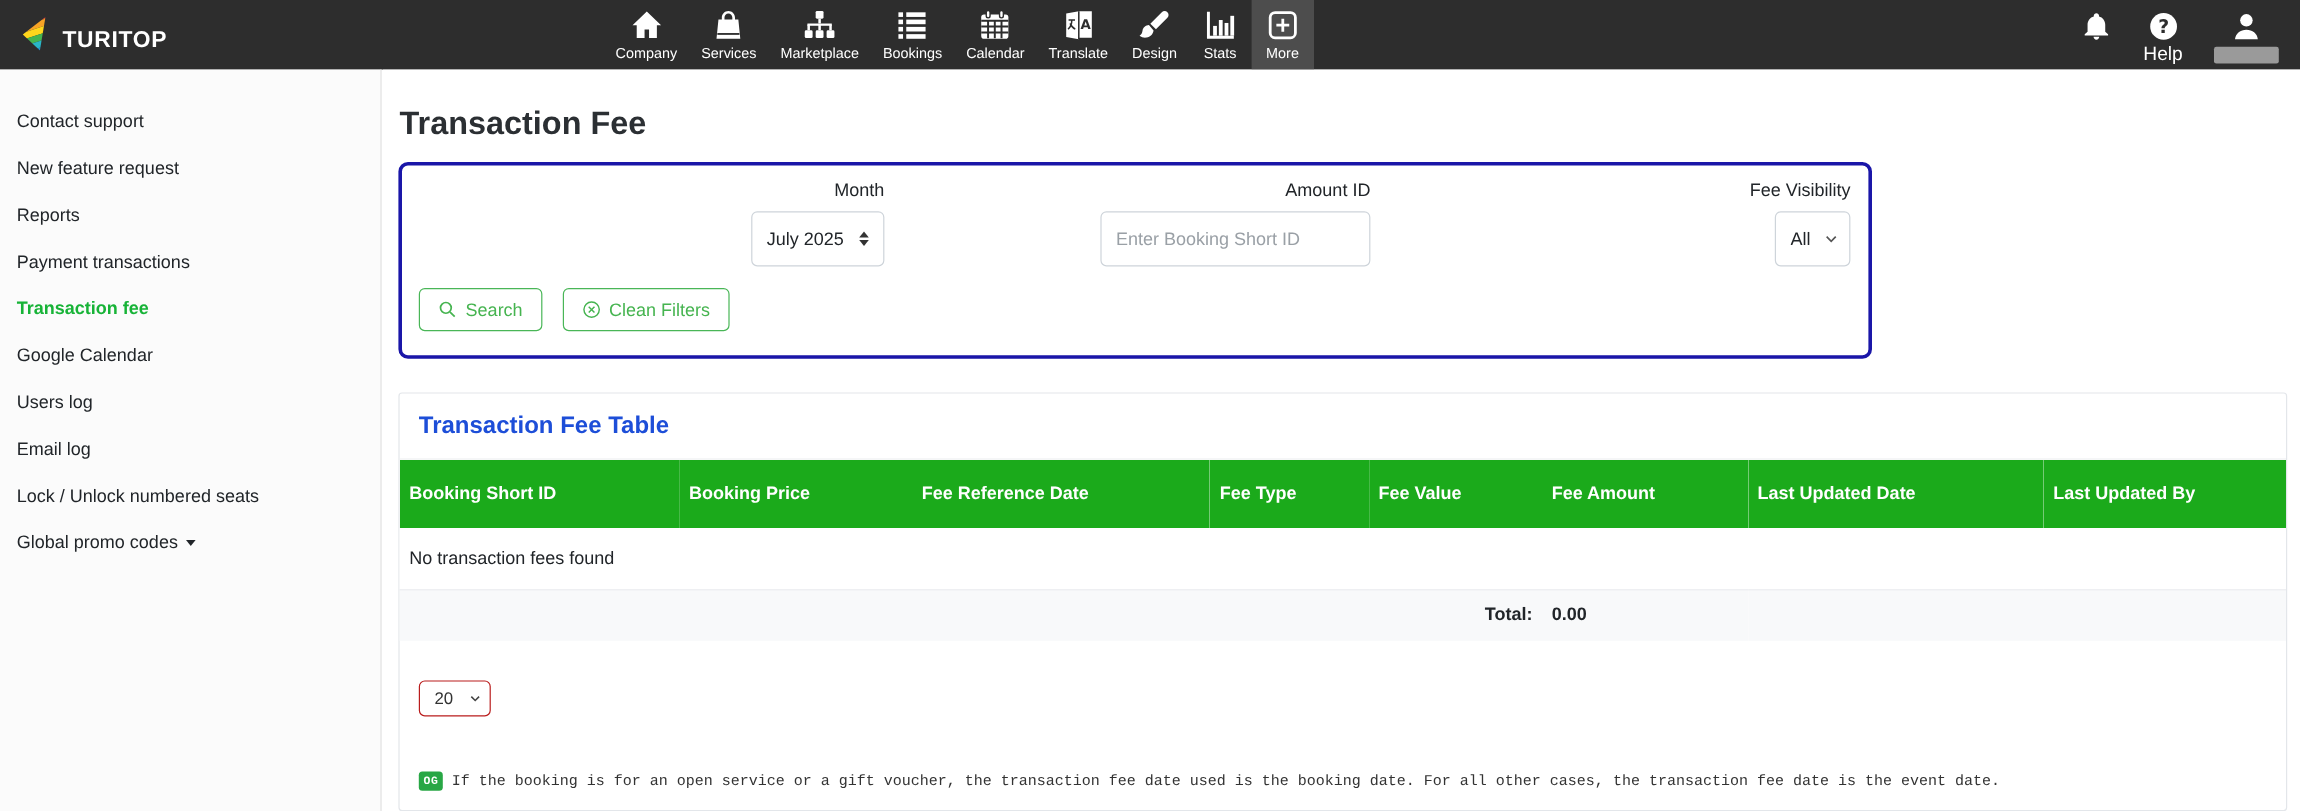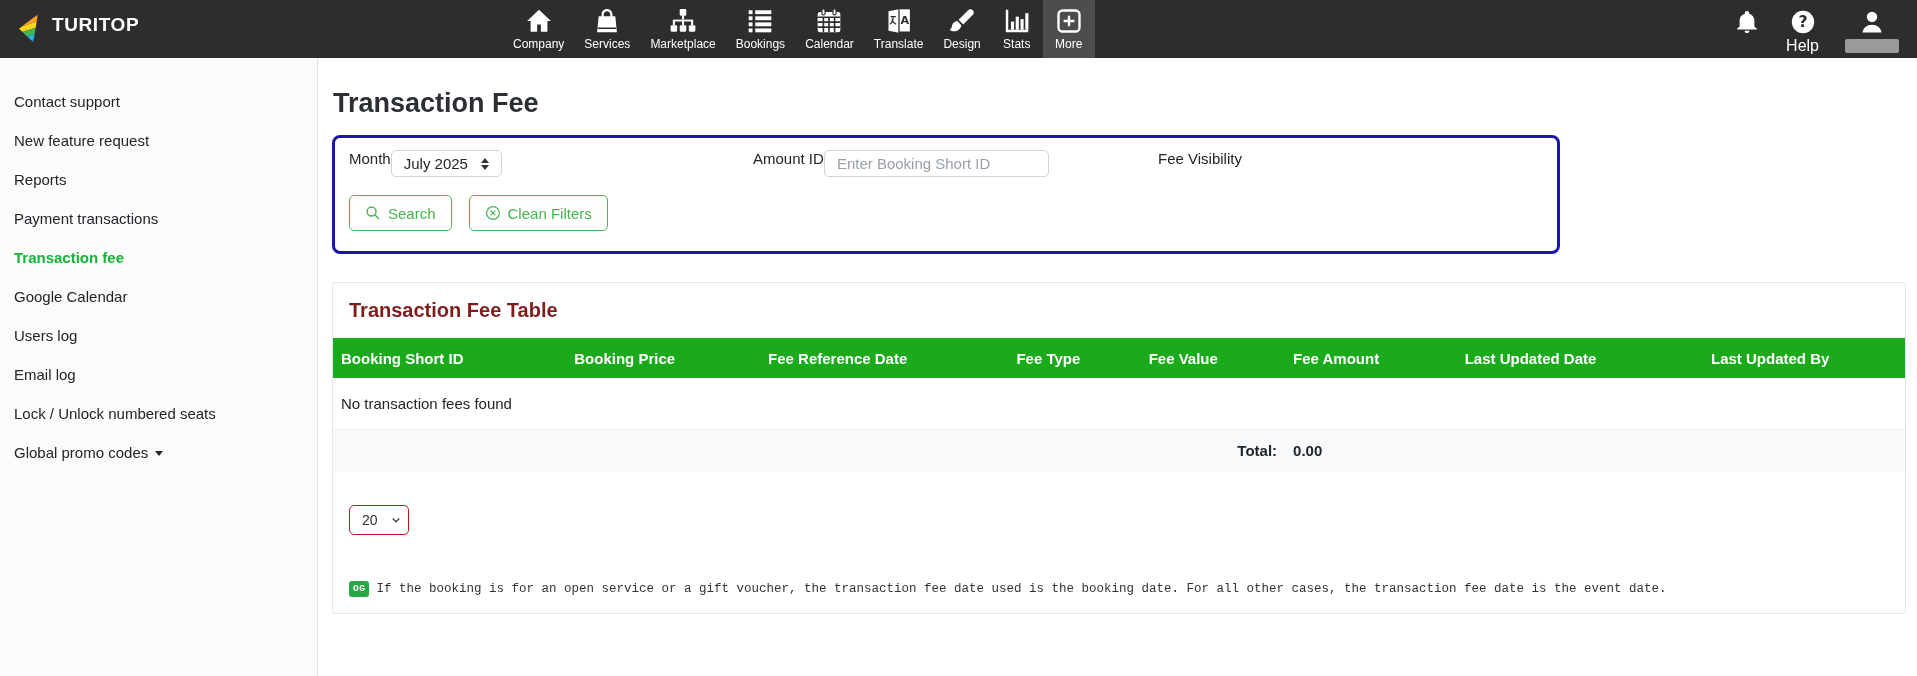--- a/index.html
+++ b/index.html
@@ -8,21 +8,21 @@
     width:1917px; height:676px; overflow:hidden;
     font-family:"Liberation Sans", sans-serif;
     background:#ffffff; color:#212529;
   }
 
   
   .header {
     position:relative; height:58px; background:#2d2d2d;
     display:flex; align-items:center;
   }
-  .logo { display:flex; align-items:flex-start; gap:7px; padding-left:18px; }
+  .logo { display:flex; align-items:flex-end; gap:7px; padding-left:18px; }
   .logo svg { width:27px; height:31px; display:block; }
   .logo-text { color:#fff; font-weight:bold; font-size:19px; letter-spacing:.6px; }
 
   .top-nav { position:absolute; left:503px; top:0; height:58px; display:flex; }
   .nav-item {
     display:flex; flex-direction:column; align-items:center; justify-content:flex-start;
     padding:7px 10px 4px; min-width:52px; height:58px; cursor:pointer;
   }
   .nav-item.active { background:#4d4d4d; }
   .nav-ico svg { width:28px; height:28px; display:block; }
@@ -51,25 +51,25 @@
     position:absolute; top:58px; left:319px; right:0; bottom:0;
     background:#fff; padding:30px 12px 0 13px; overflow:hidden;
   }
   .page-title { margin:0 0 16px 1px; font-size:27px; font-weight:bold; color:#2b2f33; }
 
   .filter-box {
     width:1228px; border:3px solid #1a16a8; border-radius:8px;
     padding:12px 14px 20px 14px; background:#fff;
   }
   .filter-row { display:flex; gap:16px; }
-  .fgroup { display:flex; flex-direction:row; }
+  .fgroup { display:flex; flex-direction:column;align-items:flex-end; }
   .flabel { font-size:15px; color:#212529; margin-bottom:9px; }
   .ctrl-wrap { position:relative; }
   .fctrl {
-    height:27px; width:100%; border:1px solid #ced4da; border-radius:5px;
+    height:46px; width:100%; border:1px solid #ced4da; border-radius:5px;
     font-size:15px; color:#212529; padding:0 12px; background:#fff;
     font-family:"Liberation Sans", sans-serif;
   }
   select.fctrl { appearance:none; -webkit-appearance:none; padding-right:32px; cursor:pointer; }
   input.fctrl::placeholder { color:#9aa0a6; }
   .w-month { width:388px; } .w-book { width:389px; } .w-fee { width:384px; }
 
   .updown {
     position:absolute; right:13px; top:50%; transform:translateY(-50%);
     display:flex; flex-direction:column; gap:2px; pointer-events:none;
@@ -85,25 +85,25 @@
     background:#fff; border:1px solid #49b657; border-radius:5px;
     color:#46b450; font-size:15px; cursor:pointer; font-family:"Liberation Sans", sans-serif;
   }
   .btn svg { width:16px; height:16px; display:block; }
 
   
   .card {
     margin-top:28px; width:1574px; background:#fff;
     border:1px solid #e3e6ea; border-radius:3px; padding-bottom:16px;
   }
-  .card-header { padding:16px 16px 15px; font-size:20px; font-weight:bold; color:#7f1d1d; border-bottom:1px solid #eef0f2; }
+  .card-header { padding:16px 16px 15px; font-size:20px; font-weight:bold; color:#1d4ed8; border-bottom:1px solid #eef0f2; }
   table.fee-table { width:100%; border-collapse:collapse; table-layout:fixed; font-size:15px; }
   .fee-table th {
     background:#1baa1b; color:#fff; text-align:left; font-weight:bold;
-    height:40px; padding:0 8px; overflow:hidden; white-space:nowrap;
+    height:57px; padding:0 8px; overflow:hidden; white-space:nowrap;
   }
   .empty-row td { height:51px; padding:0 8px; border-bottom:1px solid #ebedef; color:#212529; background:#fff; }
   .total-row td { background:#f8f9fa; height:43px; font-weight:bold; padding:0 8px; }
   .total-label-cell { text-align:right; }
 
   .pagesize-wrap { position:relative; width:60px; margin:33px 0 0 16px; }
   .pagesize {
     width:60px; height:30px; border:1px solid #b91c1c; border-radius:5px; background:#fff;
     font-size:14px; color:#333; padding:0 22px 0 12px; appearance:none; -webkit-appearance:none;
     cursor:pointer; font-family:"Liberation Sans", sans-serif;
@@ -305,20 +305,28 @@
         </div>
       </div>
       <div class="fgroup w-book">
         <span class="flabel">Amount ID</span>
         <div class="ctrl-wrap">
           <input class="fctrl" type="text" placeholder="Enter Booking Short ID" style="">
         </div>
       </div>
       <div class="fgroup w-fee">
         <span class="flabel">Fee Visibility</span>
+        <div class="ctrl-wrap">
+          <select class="fctrl" id="fee-select"><option>All</option></select>
+          <span class="chev">
+            <svg viewBox="0 0 24 24" fill="none" stroke="#555" stroke-width="2.4">
+                <path d="M5.5 9 12 15.5 18.5 9"></path>
+              </svg>
+          </span>
+        </div>
       </div>
     </div>
     <div class="btn-row">
       <button class="btn">
         <span>
           <svg viewBox="0 0 20 20" fill="none" stroke="currentColor" stroke-width="1.8">
               <circle cx="8.2" cy="8.2" r="5.6"></circle>
               <path d="m12.6 12.6 4.8 4.8"></path>
             </svg>
         </span>

